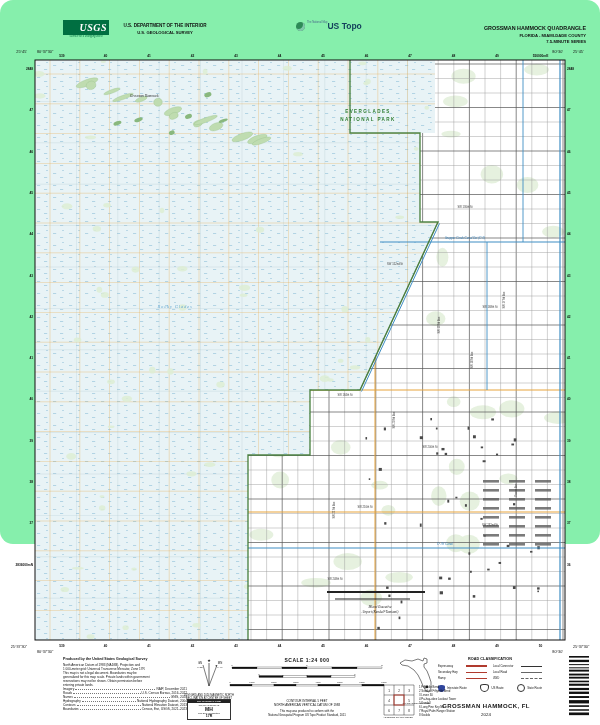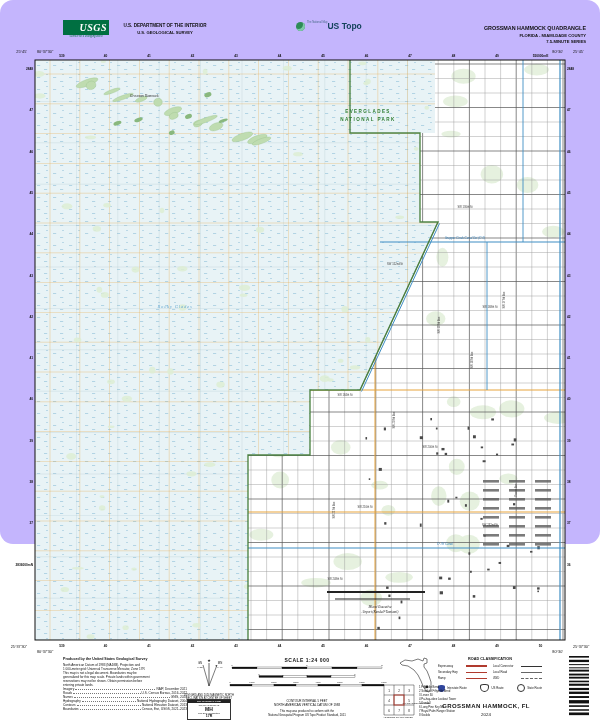--- a/index.html
+++ b/index.html
@@ -1,17 +1,17 @@
 <!DOCTYPE html>
 <html><head>
 <meta charset="utf-8">
 <style>
   html,body{margin:0;padding:0;background:#fff;width:600px;height:725px;overflow:hidden;
     font-family:"Liberation Sans",sans-serif;color:#111;position:relative;}
-  #sheet{position:absolute;inset:0;width:600px;height:544px;background:#c4b5fd;border-radius:13px;}
+  #sheet{position:absolute;inset:0;width:600px;height:544px;background:#86efac;border-radius:13px;}
   .abs{position:absolute;}
   
   #usgs-box{left:63px;top:20px;width:46px;height:15px;background:#006F41;color:#fff;
     display:flex;align-items:center;justify-content:flex-end;padding-right:2px;box-sizing:border-box;}
   #usgs-box .usgs-word{font-weight:bold;font-style:italic;font-size:10px;letter-spacing:.5px;
     font-family:"Liberation Serif",serif;}
   #usgs-tag{left:63px;top:35px;width:46px;font-size:2.6px;color:#006F41;text-align:center;font-style:italic;}
   #dept{left:110px;top:23px;width:110px;text-align:center;line-height:1.5;}
   #dept .l1{font-size:4.6px;font-weight:bold;}
   #dept .l2{font-size:4.2px;font-weight:bold;}

